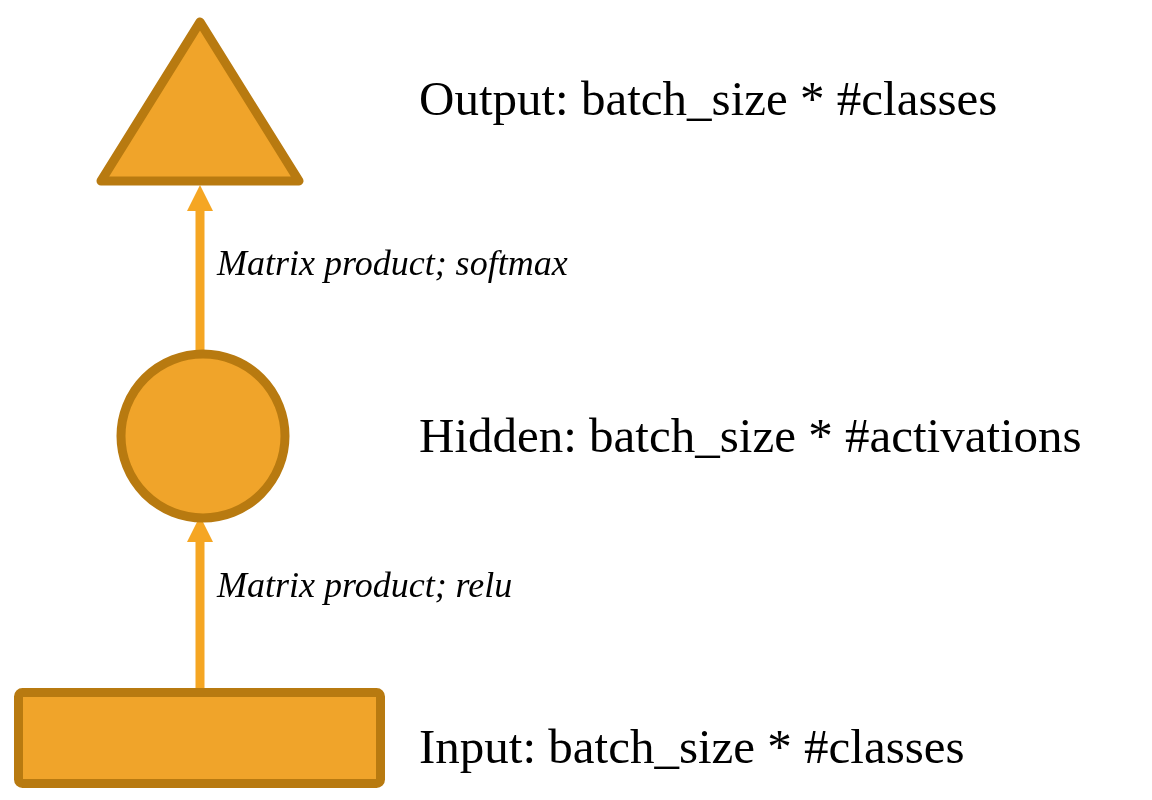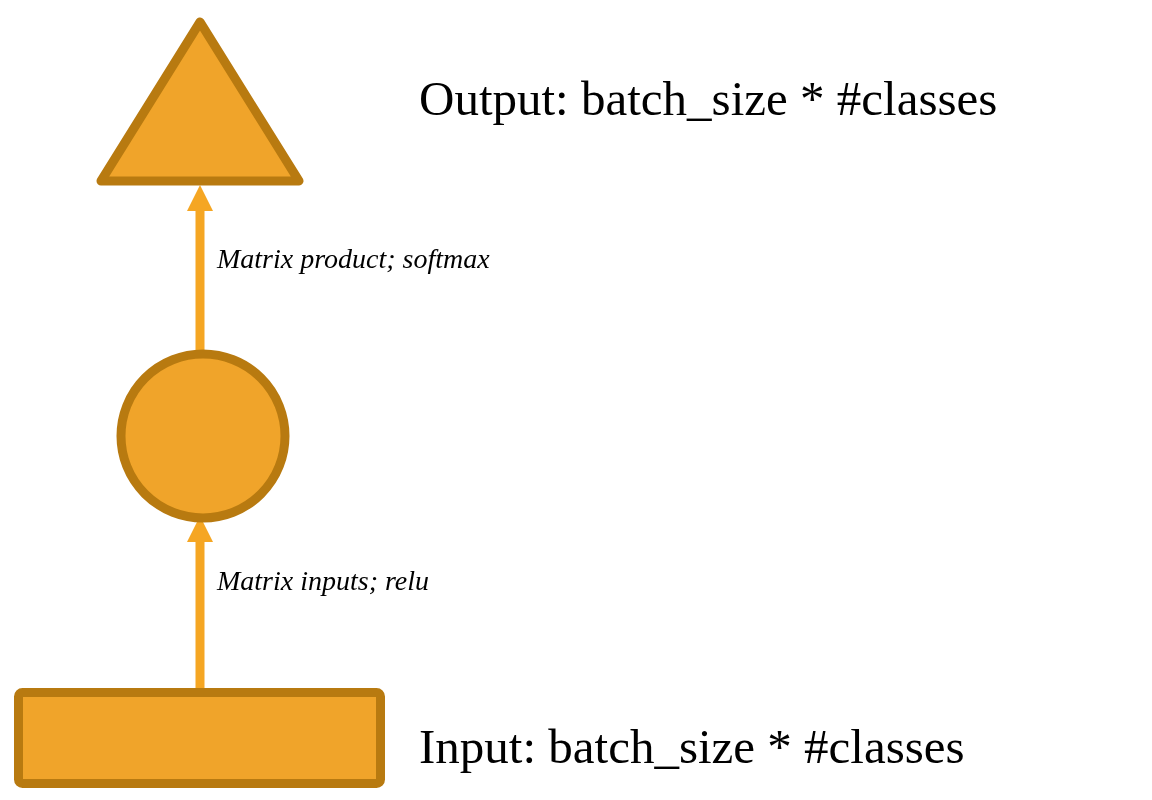--- a/index.html
+++ b/index.html
@@ -35,21 +35,21 @@
     font-family: "Liberation Serif", "DejaVu Serif", serif;
     font-style: normal;
     font-weight: 400;
     font-size: 49px;
     text-align: right;
   }
   .label-edge {
     font-family: "Liberation Serif", "DejaVu Serif", serif;
     font-style: italic;
     font-weight: 400;
-    font-size: 28px;
+    font-size: 36px;
   }
   #label-output   { left: 419px; top: 74px;  }
   #label-hidden   { left: 419px; top: 411px; }
   #label-input    { left: 419px; top: 722px; }
   #label-softmax  { left: 217px; top: 245px; }
   #label-relu     { left: 217px; top: 567px; }
 </style>
 </head>
 <body>
 
@@ -78,18 +78,19 @@
     <g>
       <rect x="18.5" y="692.5" width="362" height="91" rx="4" ry="4" fill="#F0A42A" stroke="#B87A10" stroke-width="9"></rect>
     </g>
 
   </svg>
 
   <div class="label label-layer" id="label-output">Output: batch_size * #classes</div>
 
   <div class="label label-edge" id="label-softmax">Matrix product; softmax</div>
 
+  <div class="label label-layer" id="label-hidden">Hidden: batch_size * #activations</div>
 
-  <div class="label label-edge" id="label-relu">Matrix inputs; relu</div>
+  <div class="label label-edge" id="label-relu">Matrix product; relu</div>
 
   <div class="label label-layer" id="label-input">Input: batch_size * #classes</div>
 
 </div>
 
 </body></html>

